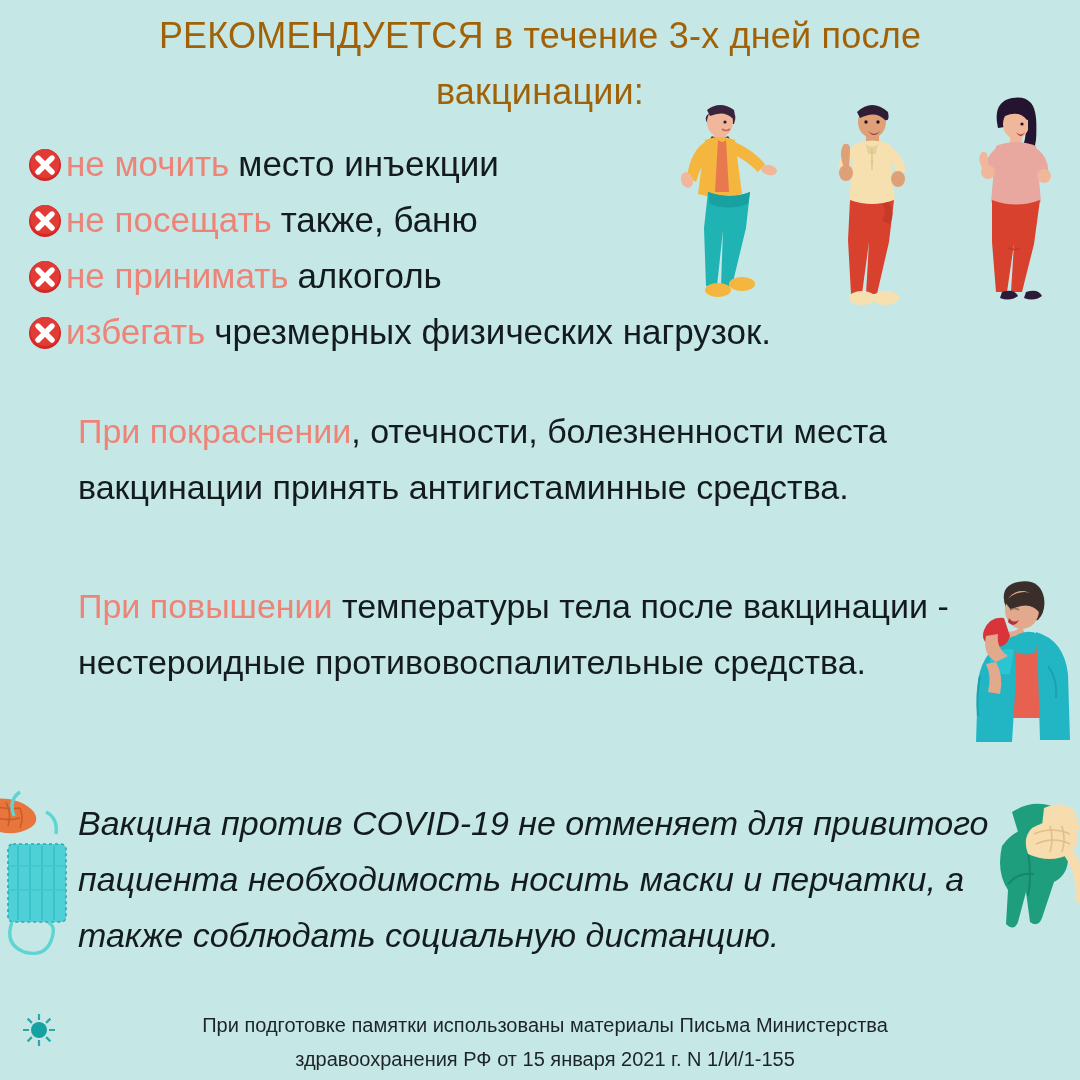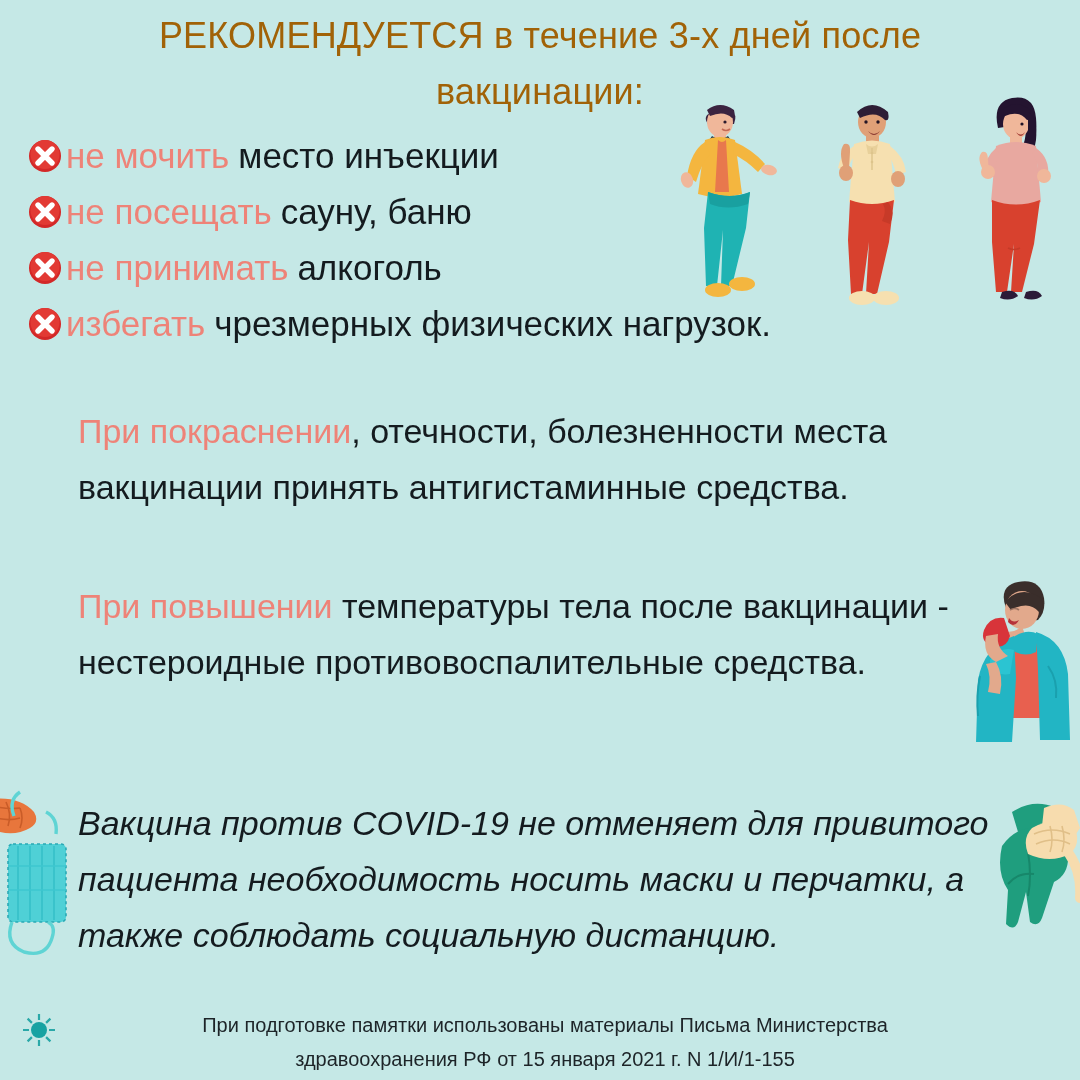--- a/index.html
+++ b/index.html
@@ -30,21 +30,21 @@
 
   
   .bullets {
     position: absolute;
     top: 128px; left: 26px;
     width: 1030px;
     z-index: 6;
   }
   .bullet-row {
     display: flex;
-    align-items: center;
+    align-items: flex-end;
     height: 56px;
     font-size: 35px;
     white-space: nowrap;
   }
   .x-icon {
     flex: 0 0 auto;
     width: 38px; height: 38px;
     margin-right: 2px;
     display: block;
   }
@@ -181,21 +181,21 @@
       <span class="bk">место инъекции</span>
     </div>
 
     <div class="bullet-row">
       <svg class="x-icon" viewBox="0 0 38 38">
         <circle cx="19" cy="19" r="16" fill="#d32828"></circle>
         <circle cx="19" cy="17.5" r="14.5" fill="#e23a34"></circle>
         <path d="M12 12 L26 26 M26 12 L12 26" stroke="#ffffff" stroke-width="5.4" stroke-linecap="round"></path>
       </svg>
       <span class="hl">не посещать</span>
-      <span class="bk">сауну, баню</span>
+      <span class="bk">также, баню</span>
     </div>
 
     <div class="bullet-row">
       <svg class="x-icon" viewBox="0 0 38 38">
         <circle cx="19" cy="19" r="16" fill="#d32828"></circle>
         <circle cx="19" cy="17.5" r="14.5" fill="#e23a34"></circle>
         <path d="M12 12 L26 26 M26 12 L12 26" stroke="#ffffff" stroke-width="5.4" stroke-linecap="round"></path>
       </svg>
       <span class="hl">не принимать</span>
       <span class="bk">алкоголь</span>

